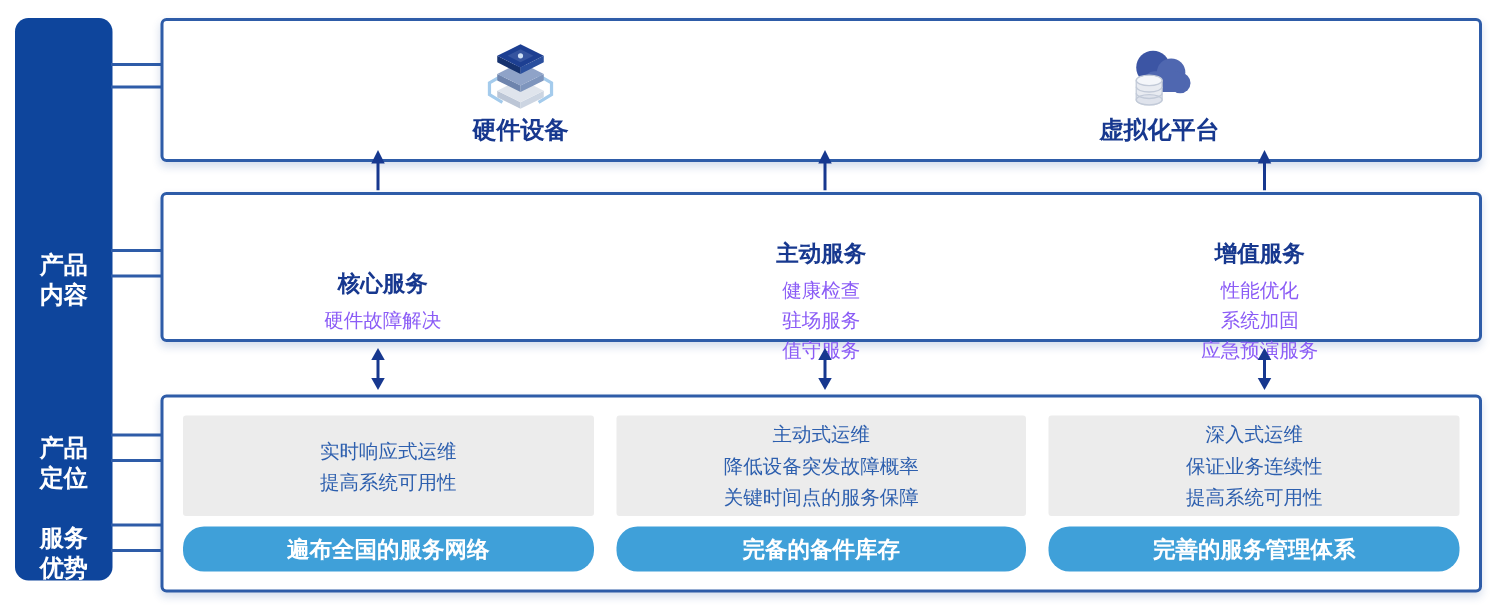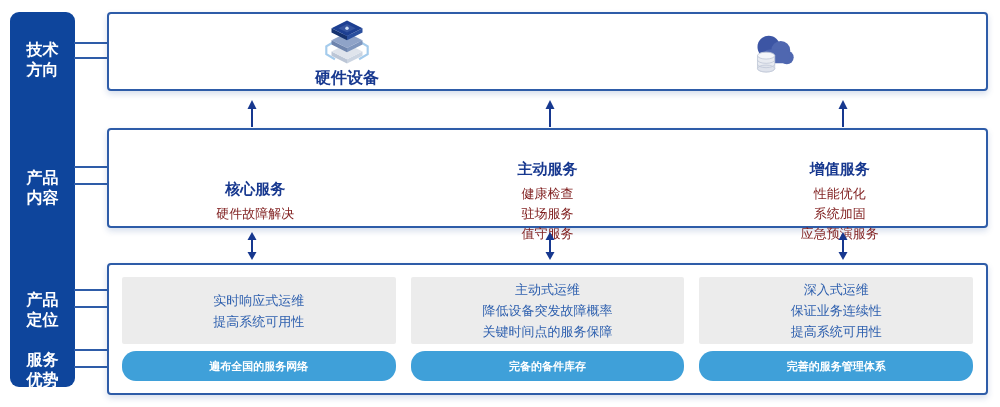--- a/index.html
+++ b/index.html
@@ -14,53 +14,52 @@
                 color:#ffffff; font-weight:bold; font-size:16px; line-height:20px; }
   .side-label span { display:inline-block; width:36px; word-break:break-all; }
   .lbl-1 { top:28px; } .lbl-2 { top:156px; } .lbl-3 { top:278px; } .lbl-4 { top:338px; }
 
   .connector { position:absolute; left:74px; width:34px; height:2px; background:#2e5ca8; }
 
   
   .rowbox { position:absolute; left:107px; width:881px; background:#ffffff;
             border:2px solid #2e5ca8; border-radius:4px;
             box-shadow:0 3px 6px rgba(30,70,150,0.18); display:flex; }
-  .box-tech { top:12px; height:79px;padding-left:25px; }
+  .box-tech { top:12px; height:96px;padding-left:25px; }
   .box-services { top:128px; height:100px; }
   .box-positioning { top:263px; height:132px; padding:12px 13px; gap:15px; }
 
   .tech-col { flex:1; display:flex; flex-direction:column; align-items:center;
               justify-content:center; padding-top:3px; }
   .tech-col .label { font-size:16px; font-weight:bold; color:#17388f; margin-top:1px; }
   .icon-wrap { width:56px; height:50px; display:flex; align-items:center; justify-content:center; }
 
   .svc-col { flex:1; display:flex; flex-direction:column; justify-content:center;
              align-items:center; text-align:center; }
   .svc-title { font-size:15px; font-weight:bold; color:#17388f; margin-bottom:5px;margin-top:48px; }
-  .svc-item { font-size:13px; color:#7f1d1d; line-height:20px; }
+  .svc-item { font-size:13px; color:#8b5cf6; line-height:20px; }
 
   .pos-col { flex:1; display:flex; flex-direction:column; }
   .pos-panel { background:#ececec; border-radius:2px; height:70px; display:flex;
                flex-direction:column; align-items:center; justify-content:center; }
   .pos-point { font-size:13px; color:#2d5fae; line-height:21px; text-align:center; }
   .adv-bar { margin-top:7px; height:31px; background:#3fa0d9; border-radius:14px;
-             color:#ffffff; font-size:11px; font-weight:bold; display:flex;
+             color:#ffffff; font-size:15px; font-weight:bold; display:flex;
              align-items:center; justify-content:center; }
 
   .arrow { position:absolute; width:12px; }
   .up-1 { left:246px; top:100px; } .up-2 { left:544px; top:100px; } .up-3 { left:837px; top:100px; }
   .db-1 { left:246px; top:232px; } .db-2 { left:544px; top:232px; } .db-3 { left:837px; top:232px; }
 </style>
 </head>
 <body>
 
 <div class="stage">
 
   <div class="sidebar">
-    <div class="side-label lbl-1"><span>技术方向</span></div>
     <div class="side-label lbl-2"><span>产品内容</span></div>
     <div class="side-label lbl-3"><span>产品定位</span></div>
     <div class="side-label lbl-4"><span>服务优势</span></div>
   </div>
 
   <div class="connector" style="top:42px"></div>
   <div class="connector" style="top:57px"></div>
   <div class="connector" style="top:166px"></div>
   <div class="connector" style="top:183px"></div>
   <div class="connector" style="top:289px"></div>
@@ -96,20 +95,21 @@
           <circle cx="41" cy="26" r="11" fill="#4f67b0"></circle>
           <circle cx="48" cy="34" r="8" fill="#4f67b0"></circle>
           <rect x="20" y="25" width="32" height="16" rx="8" fill="#4f67b0"></rect>
           <path d="M14 32 h20 v15 a10 4 0 0 1 -20 0 z" fill="#e8ebf1" stroke="#c2cad8" stroke-width="1"></path>
           <ellipse cx="24" cy="47" rx="10" ry="4" fill="#dfe3ec" stroke="#c2cad8" stroke-width="1"></ellipse>
           <path d="M14 37 a10 4 0 0 0 20 0" fill="none" stroke="#c2cad8" stroke-width="1"></path>
           <path d="M14 42 a10 4 0 0 0 20 0" fill="none" stroke="#c2cad8" stroke-width="1"></path>
           <ellipse cx="24" cy="32" rx="10" ry="4" fill="#f4f6fa" stroke="#c2cad8" stroke-width="1"></ellipse>
         </svg>
       </span>
+      <div class="label">虚拟化平台</div>
     </div>
   </div>
 
   <svg class="arrow up-1" width="12" height="27">
       <polygon points="6,0 1.5,9 10.5,9" fill="#17388f"></polygon>
       <line x1="6" y1="7" x2="6" y2="27" stroke="#17388f" stroke-width="2"></line>
     </svg>
   <svg class="arrow up-2" width="12" height="27">
       <polygon points="6,0 1.5,9 10.5,9" fill="#17388f"></polygon>
       <line x1="6" y1="7" x2="6" y2="27" stroke="#17388f" stroke-width="2"></line>

